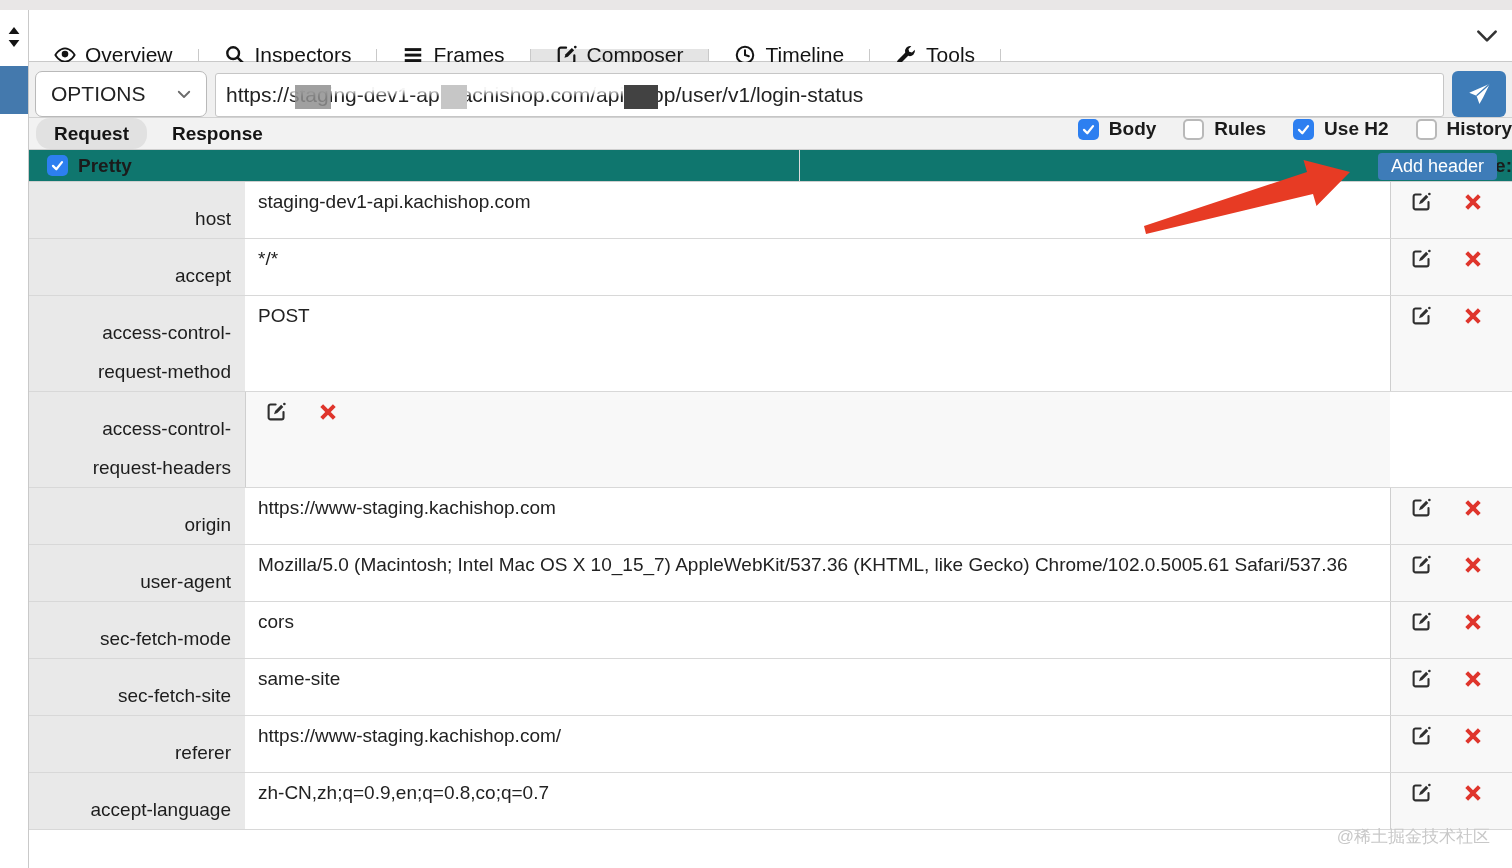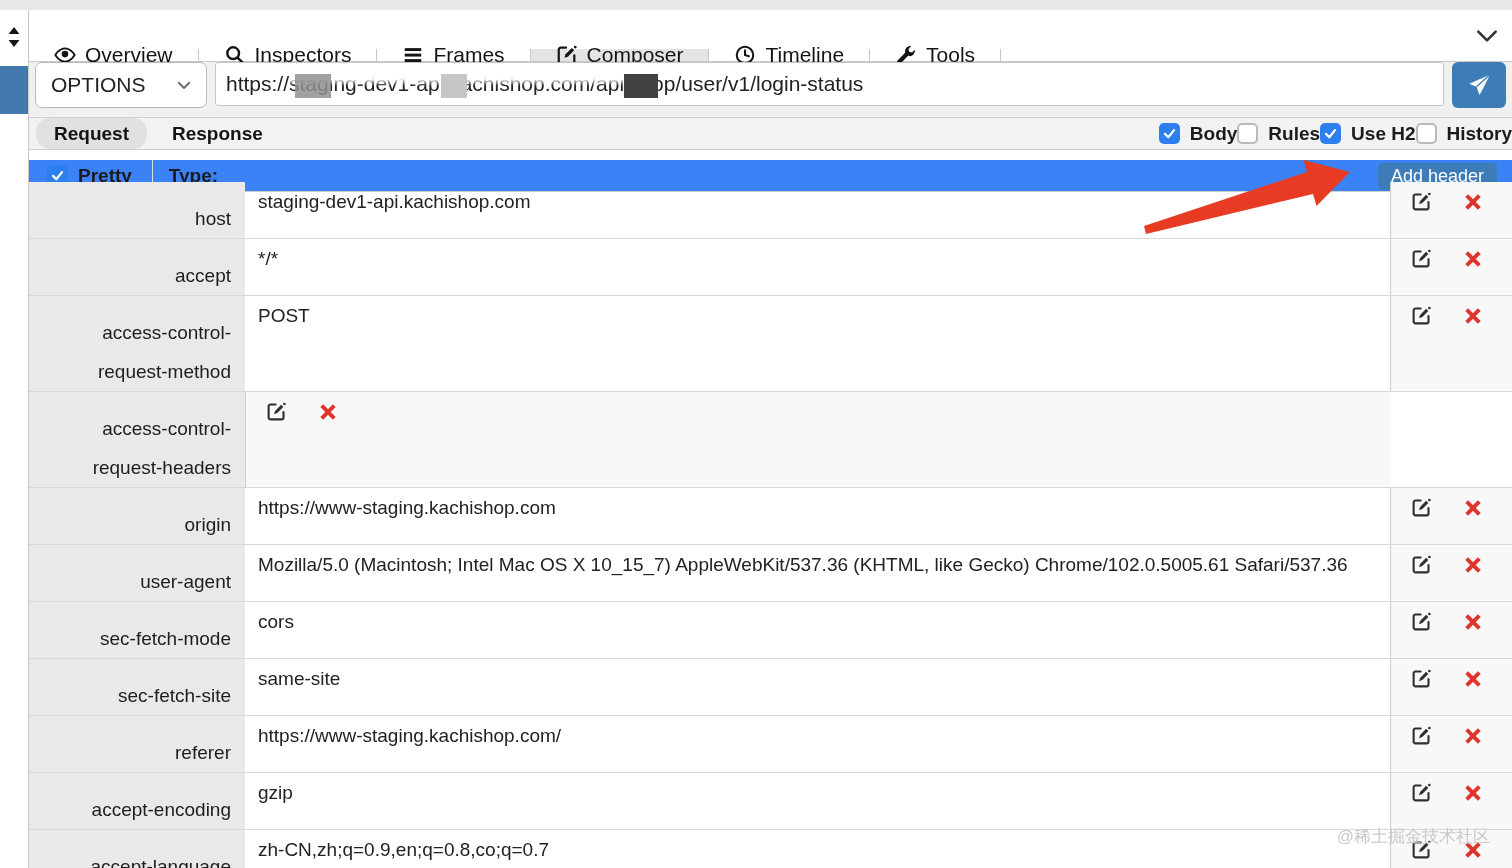--- a/index.html
+++ b/index.html
@@ -18,45 +18,45 @@
   
   .tab-bar { position:absolute; left:29px; top:10px; right:0; height:52px; background:#fff; border-bottom:1px solid #c9c9c9; display:flex; align-items:stretch; }
   .tabs-container { display:flex; }
   .tab { display:flex; align-items:center; gap:9px; padding:0 25px; border-right:1px solid #c9c9c9; font-size:21px; font-weight:500; color:#141414; cursor:default; white-space:nowrap;margin-top:39px; }
   .tab.selected { background:#e4e4e4; }
   .tab .icon { width:22px; height:22px; display:inline-flex; color:#141414; }
   .tab-collapse { margin-left:auto; align-self:center; width:26px; height:26px; margin-right:12px; color:#333; }
   .icon svg { width:100%; height:100%; display:block; }
 
   
-  .url-row { position:absolute; left:29px; top:62px; right:0; height:56px; background:#f0f0f0; border-bottom:1px solid #d2d2d2; display:flex; align-items:flex-start; z-index:1; }
+  .url-row { position:absolute; left:29px; top:62px; right:0; height:56px; background:#f0f0f0; border-bottom:1px solid #d2d2d2; display:flex; align-items:flex-end; z-index:1; }
   .method-select { margin-left:6px; width:172px; height:46px; background:#fff; border:1px solid #b9b9b9; border-radius:7px; display:flex; align-items:center; justify-content:space-between; padding:0 13px 0 15px; font-size:21px; color:#222; flex:none; }
   .method-select .icon { width:18px; height:18px; color:#6b6b6b; }
   .url-input { margin-left:8px; flex:1 1 auto; height:44px; background:#fff; border:1px solid #c6c6c6; border-radius:3px; display:flex; align-items:center; padding:0 10px; font-size:21px; color:#222; position:relative; overflow:hidden; white-space:nowrap; }
   .url-mid { position:relative; display:inline-block; }
   .smudge { position:absolute; left:0; right:0; top:-2px; height:16px; background:linear-gradient(to bottom, rgba(255,255,255,.95) 55%, rgba(255,255,255,0)); pointer-events:none; }
   .redact { position:absolute; top:2px; height:24px; pointer-events:none; }
   .redact.r1 { left:6px; width:36px; background:#8f8f8f; opacity:.85; }
   .redact.r2 { left:152px; width:26px; background:#c6c6c6; }
   .redact.r3 { right:-6px; width:34px; background:#424242; }
   .send-btn { flex:none; width:54px; height:46px; margin:0 6px 0 8px; border-radius:6px; display:flex; align-items:center; justify-content:center; border:none; cursor:pointer; }
   .send-btn .icon { width:26px; height:26px; color:#fff; }
 
   
   .panel-tab-row { position:absolute; left:29px; top:118px; right:0; height:32px; background:#f2f2f2; border-bottom:1px solid #cfcfcf; display:flex; align-items:stretch; font-size:19px; font-weight:bold; z-index:1; }
   .panel-tab { display:flex; align-items:center; padding:0 18px; margin-left:7px; color:#141414;border-radius:14px; }
   .panel-tab.selected { background:#e1e1e1; margin-left:7px; }
-  .toggle-group { margin-left:auto; display:flex; align-items:center; }
+  .toggle-group { margin-left:auto; display:flex; align-items:flex-start; gap:27px; }
   .toggle { display:flex; align-items:center; gap:10px; white-space:nowrap; }
   .cb { width:21px; height:21px; border-radius:5px; background:#fff; border:2px solid #b9b9b9; display:inline-flex; align-items:center; justify-content:center; flex:none; }
   .cb.checked { border:none; color:#fff; }
   .cb .icon { width:15px; height:15px; }
 
   
-  .pretty-row { position:absolute; left:29px; top:160px; right:0; height:32px; background:#3b82f6; border-bottom:1px solid #cfcfcf; display:flex; align-items:center; font-size:19px; z-index:1; }
+  .pretty-row { position:absolute; left:29px; top:150px; right:0; height:32px; background:#0f766e; border-bottom:1px solid #cfcfcf; display:flex; align-items:center; font-size:19px; z-index:1;justify-content:space-between; }
   .pretty-cell { display:flex; align-items:center; gap:10px; padding:0 20px 0 18px; font-weight:bold; }
   .v-divider { width:1px; height:100%; background:#dcdcdc; }
   .type-label { font-weight:bold; margin-left:16px; }
   .radio-group { display:flex; align-items:center; gap:27px; margin-left:23px; }
   .radio-opt { display:flex; align-items:center; gap:9px; }
   .radio { width:19px; height:19px; border-radius:50%; border:2px solid #4d4d4d; background:#fff; flex:none; }
   .radio.selected-disabled { border:2px solid #b5b5b5; background:#cfcfcf; }
   .add-header-btn { position:absolute; right:15px; top:3px; height:27px; padding:0 13px; color:#fff; border:none; border-radius:4px; font-size:18px; display:flex; align-items:center; cursor:pointer; font-family:"Liberation Sans",sans-serif; }
 
   
@@ -391,38 +391,20 @@
             </svg>
           </span>
           <span class="icon act-del" style="color: rgb(223, 53, 44);">
             <svg viewBox="0 0 20 20">
               <path d="M3 3l14 14M17 3L3 17" stroke="currentColor" stroke-width="4.4"></path>
             </svg>
           </span>
         </div>
       </div>
       <div class="hrow">
-        <div class="hkey">accept-encoding</div>
-        <div class="hval">gzip</div>
-        <div class="hact">
-          <span class="icon act-edit">
-            <svg viewBox="0 0 24 24">
-              <path d="M20 12.5v6.3A2.2 2.2 0 0 1 17.8 21H5.2A2.2 2.2 0 0 1 3 18.8V6.2A2.2 2.2 0 0 1 5.2 4H11" fill="none" stroke="currentColor" stroke-width="2.4" stroke-linecap="round"></path>
-              <path d="M9.2 15l1.2-3.7 6.9-6.9 2.5 2.5-6.9 6.9L9.2 15z" fill="currentColor"></path>
-              <circle cx="21" cy="3.4" r="1.5" fill="currentColor"></circle>
-            </svg>
-          </span>
-          <span class="icon act-del" style="color: rgb(223, 53, 44);">
-            <svg viewBox="0 0 20 20">
-              <path d="M3 3l14 14M17 3L3 17" stroke="currentColor" stroke-width="4.4"></path>
-            </svg>
-          </span>
-        </div>
-      </div>
-      <div class="hrow">
         <div class="hkey">accept-language</div>
         <div class="hval">zh-CN,zh;q=0.9,en;q=0.8,co;q=0.7</div>
         <div class="hact">
           <span class="icon act-edit">
             <svg viewBox="0 0 24 24">
               <path d="M20 12.5v6.3A2.2 2.2 0 0 1 17.8 21H5.2A2.2 2.2 0 0 1 3 18.8V6.2A2.2 2.2 0 0 1 5.2 4H11" fill="none" stroke="currentColor" stroke-width="2.4" stroke-linecap="round"></path>
               <path d="M9.2 15l1.2-3.7 6.9-6.9 2.5 2.5-6.9 6.9L9.2 15z" fill="currentColor"></path>
               <circle cx="21" cy="3.4" r="1.5" fill="currentColor"></circle>
             </svg>
           </span>

